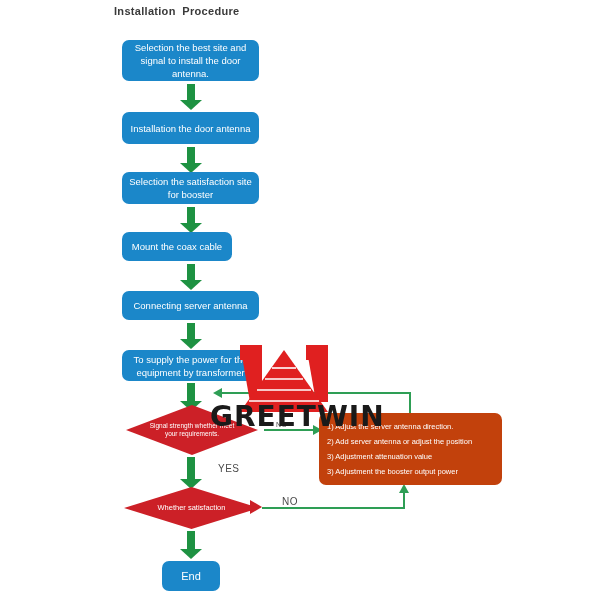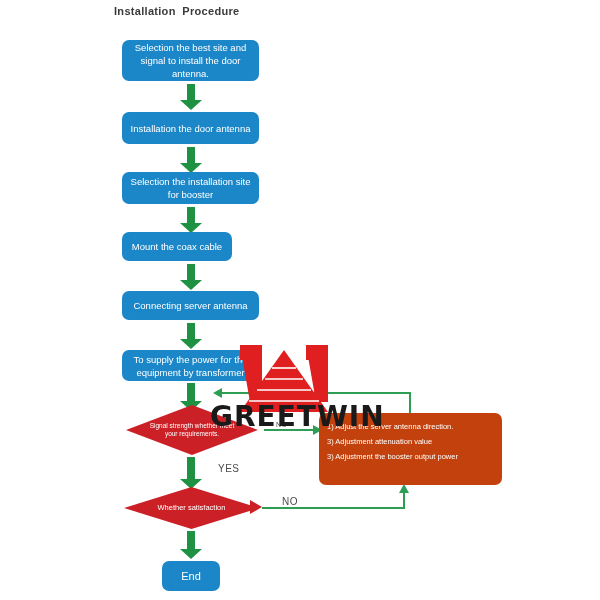--- a/index.html
+++ b/index.html
@@ -199,21 +199,21 @@
   <div class="proc-box" style="left:108px; top:112px; width:137px; height:32px;">
     <span class="txt">Installation the door antenna</span>
   </div>
 
   <div class="block-arrow" style="left:166px; top:147px; height:26px;">
     <div class="stem" style="height:16px;"></div>
     <div class="head" style="top:16px;"></div>
   </div>
 
   <div class="proc-box" style="left:108px; top:172px; width:137px; height:32px;">
-    <span class="txt">Selection the installation site for booster</span>
+    <span class="txt">Selection the satisfaction site for booster</span>
   </div>
 
   <div class="block-arrow" style="left:166px; top:207px; height:26px;">
     <div class="stem" style="height:16px;"></div>
     <div class="head" style="top:16px;"></div>
   </div>
 
   <div class="proc-box" style="left:108px; top:232px; width:110px; height:29px;">
     <span class="txt">Mount the coax cable</span>
   </div>
@@ -265,20 +265,21 @@
   <div class="line-v" style="left:389px; top:492px; height:17px;"></div>
   <div class="arrowhead-up" style="left:385px; top:484px;"></div>
   <div class="branch-label" style="left:268px; top:496px;">NO</div>
 
   <div class="line-v" style="left:395px; top:393px; height:26px;"></div>
   <div class="line-h" style="left:208px; top:392px; width:189px;"></div>
   <div class="arrowhead-left" style="left:199px; top:388px;"></div>
 
   <div id="action-list-box">
     <div class="li">1) Adjust the server antenna direction.</div>
+    <div class="li">2) Add server antenna or adjust the position</div>
     <div class="li">3) Adjustment attenuation value</div>
     <div class="li">3) Adjustment the booster output power</div>
   </div>
 
   <div class="block-arrow" style="left:166px; top:531px; height:28px;">
     <div class="stem" style="height:18px;"></div>
     <div class="head" style="top:18px;"></div>
   </div>
 
   <div class="proc-box" style="left:148px; top:561px; width:58px; height:30px; font-size:11px;">

